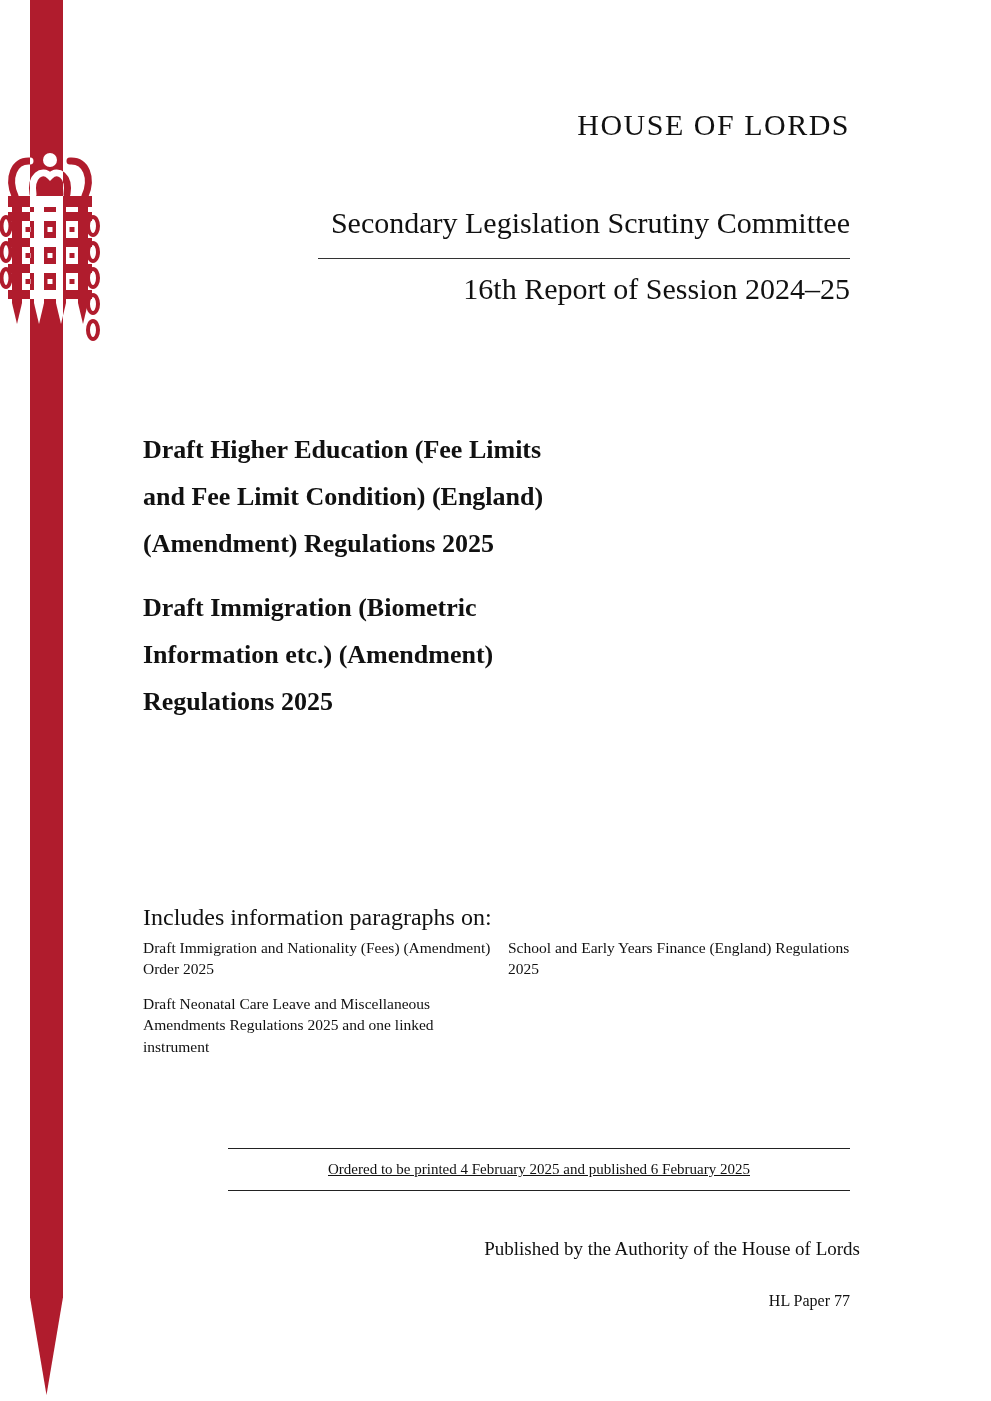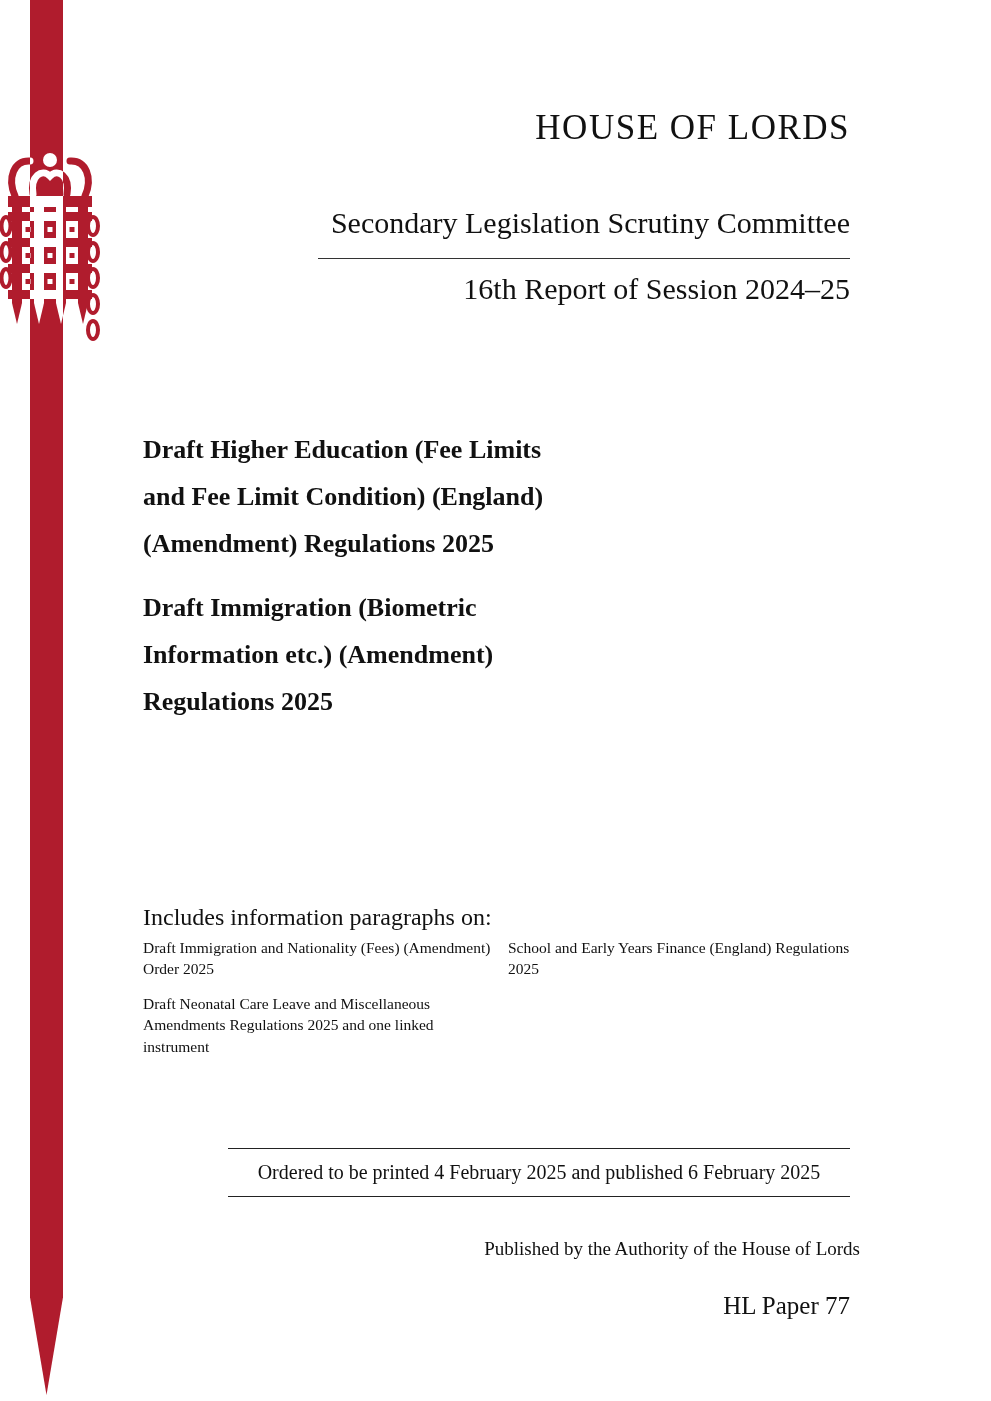--- a/index.html
+++ b/index.html
@@ -17,21 +17,21 @@
   .ribbon {
     position: absolute;
     left: 30px; top: 0;
     width: 33px; height: 1395px;
     background: var(--brand-red);
     clip-path: polygon(0 0, 100% 0, 100% 93%, 50% 100%, 0 93%);
   }
   .logo { position: absolute; left: 0; top: 148px; }
   .house {
     position: absolute; right: 141px; top: 108px;
-    font-size: 35px; letter-spacing: 1.5px; text-align: right;
+    font-size: 30px; letter-spacing: 1.5px; text-align: right;
     color: #111;
   }
   .committee {
     position: absolute; right: 141px; top: 206px;
     font-size: 30px; text-align: right; color: #111;
   }
   .rule-committee {
     position: absolute; right: 141px; top: 258px;
     width: 532px; border-top: 1.5px solid #333;
   }
@@ -54,29 +54,29 @@
     position: absolute; left: 143px; top: 896px;
     font-size: 24px; color: #111; margin-top: 8px;
   }
   .col { position: absolute; top: 937px; font-size: 15.5px; line-height: 1.38; color: #111; }
   .col p { margin: 0 0 13px 0; }
   .col-left  { left: 143px; width: 350px; }
   .col-right { left: 508px; width: 345px; }
   .ordered {
     position: absolute; left: 228px; top: 1148px; width: 622px;
     border-top: 1.5px solid #222; border-bottom: 1.5px solid #222;
-    padding: 12px 0; text-align: center; font-size: 20px; color: #111;
+    padding: 12px 0; text-align: center; font-size: 15px; color: #111; text-decoration: underline;
   }
   .published {
     position: absolute; right: 131px; top: 1238px;
     font-size: 19px; text-align: right; color: #111;
   }
   .paper-number {
     position: absolute; right: 141px; top: 1292px;
-    font-size: 25px; text-align: right; color: #111;
+    font-size: 16px; text-align: right; color: #111;
   }
 </style>
 </head>
 <body>
 
 <div class="page">
 
   <div class="ribbon"></div>
 
   <svg class="logo" viewBox="0 0 100 230" width="100" height="230" aria-hidden="true">

